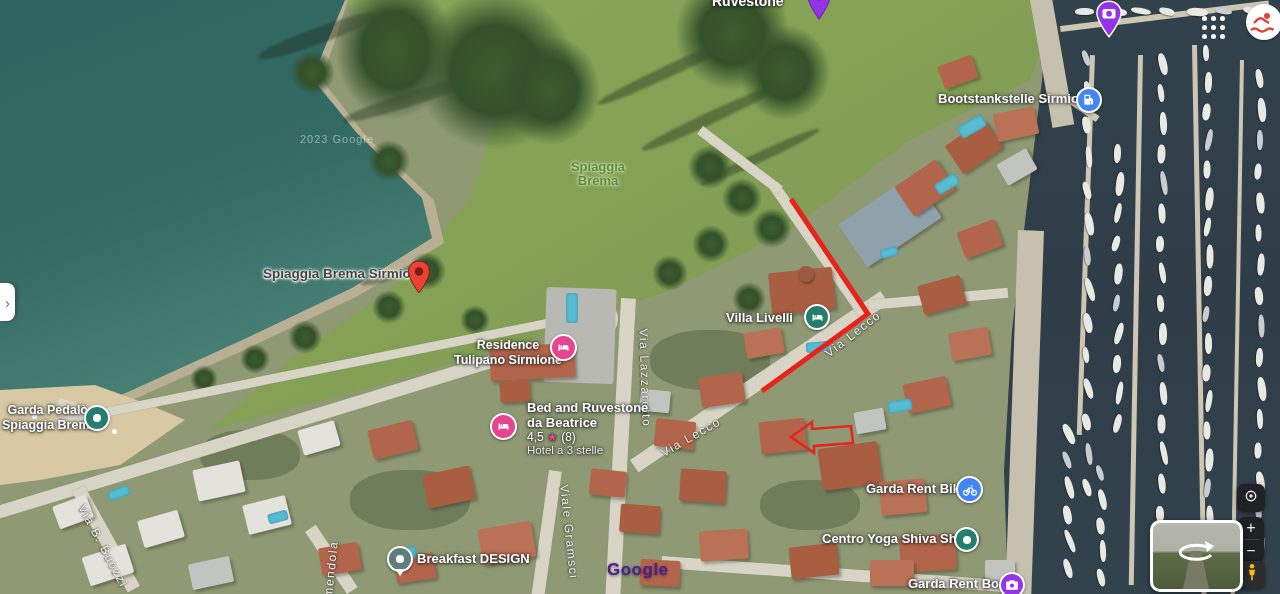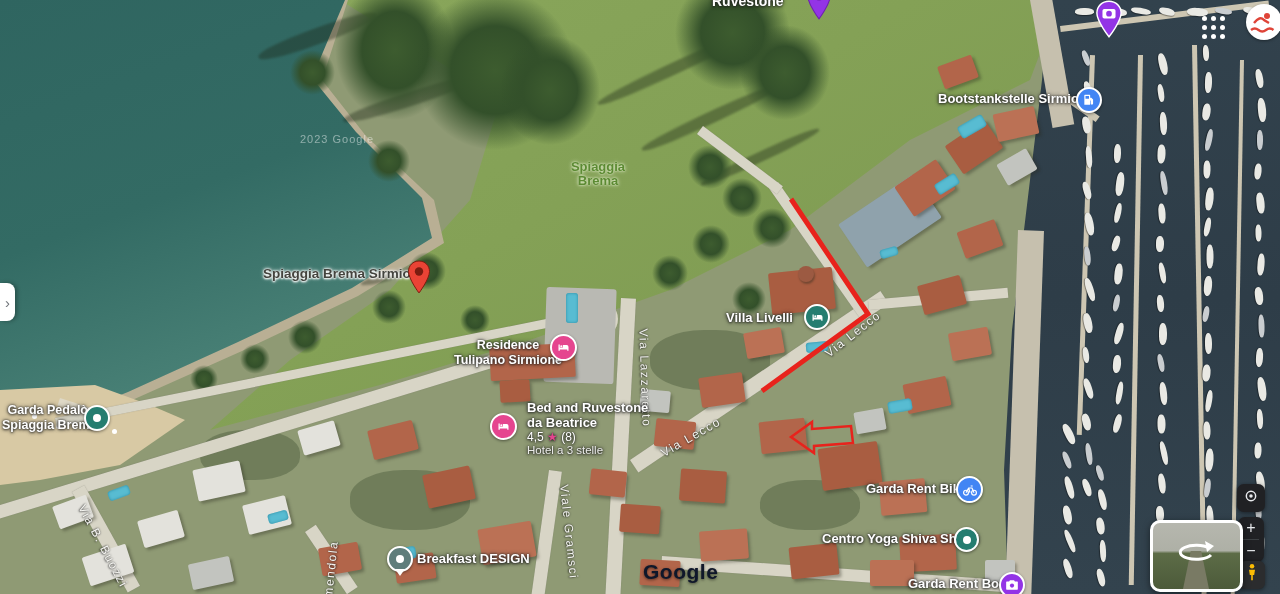--- a/index.html
+++ b/index.html
@@ -48,22 +48,22 @@
       color:#fff;font-size:12px;font-weight:700;text-shadow:0 1px 2px rgba(0,0,0,.8);}
   #panel-toggle{position:absolute;left:0;top:283px;width:15px;height:38px;background:#fff;
       border-radius:0 8px 8px 0;box-shadow:2px 0 4px rgba(0,0,0,.3);display:flex;align-items:center;
       justify-content:center;color:#70757a;font-size:15px;cursor:pointer;}
   #sv-thumb{position:absolute;left:1150px;top:520px;width:87px;height:66px;border:3px solid #fff;
       border-radius:10px;box-shadow:0 2px 7px rgba(0,0,0,.5);overflow:hidden;cursor:pointer;
       background:linear-gradient(180deg,#b6b7ae 0%,#aeb0a6 42%,#5d6c47 46%,#4c5a3a 100%);}
   #sv-thumb .roadway{position:absolute;left:30px;top:28px;width:26px;height:38px;background:#797a64;
       clip-path:polygon(30% 0,70% 0,100% 100%,0 100%);}
   #sv-thumb .arrow{position:absolute;left:20px;top:16px;}
-  #google-logo{position:absolute;left:607px;top:560px;color:#0f172a;font-size:21px;font-weight:700;
-      letter-spacing:.5px;text-shadow:0 1px 3px rgba(0,0,0,.55);cursor:pointer;margin-left:36px;}
+  #google-logo{position:absolute;left:607px;top:560px;color:#4c1d95;font-size:17px;font-weight:700;
+      letter-spacing:.5px;text-shadow:0 1px 3px rgba(0,0,0,.55);cursor:pointer;}
   #watermark{position:absolute;left:300px;top:133px;font-size:11px;color:rgba(255,255,255,.45);
       letter-spacing:1px;}
   .boat{position:absolute;background:#e9e9e4;border-radius:45% 45% 40% 40%;
       box-shadow:0 1px 1px rgba(0,0,0,.4);}
 </style>
 </head>
 <body>
 
 <div id="stage">
 

